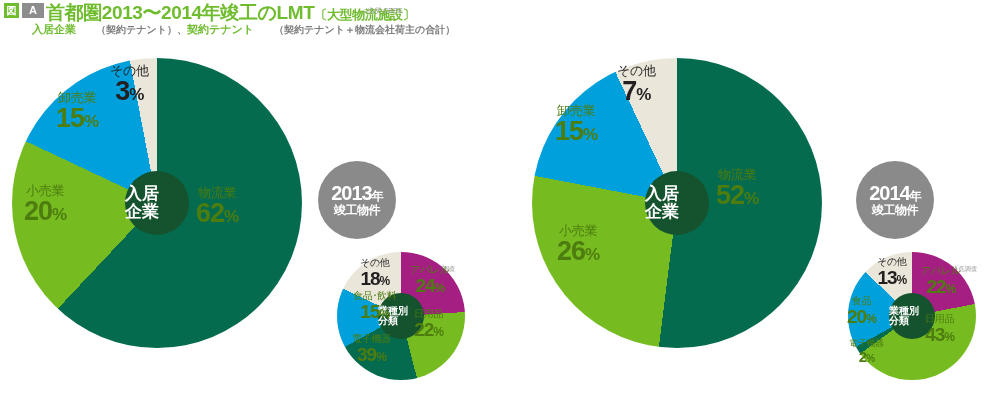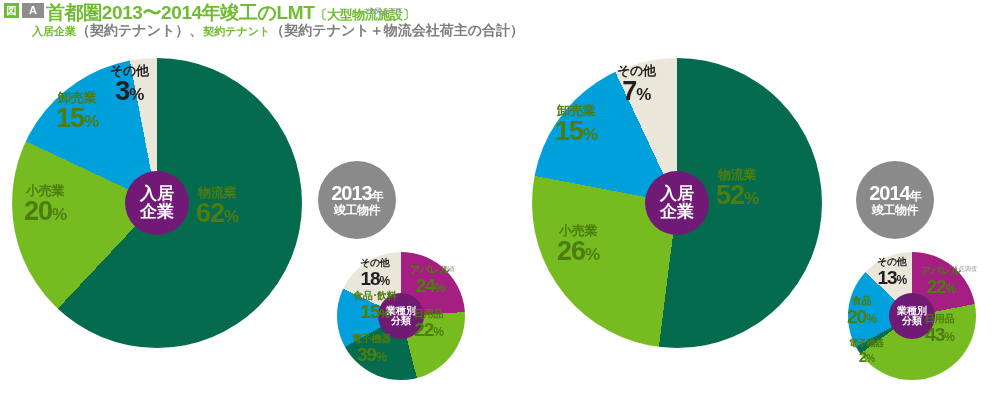--- a/index.html
+++ b/index.html
@@ -26,38 +26,38 @@
   }
   .title .small{font-size:13px;}
   .source{
     position:absolute;left:363px;top:6px;
     font-size:7px;color:#9a9a9a;white-space:nowrap;
   }
   .subtitle{
     position:absolute;left:32px;top:22px;
     font-size:11px;font-weight:bold;color:#6fbc2e;white-space:nowrap;
   }
-  .subtitle .paren{font-size:14px;color:#7d7d7d;font-weight:bold;}
+  .subtitle .paren{font-size:10px;color:#7d7d7d;font-weight:bold;padding-left:20px;}
 
   .panel{position:absolute;top:44px;height:356px;}
   .panel-left{left:0;width:500px;}
   .panel-right{left:500px;width:500px;}
 
   
   .mainpie{position:absolute;width:290px;height:290px;border-radius:50%;}
   .hub{
-    position:absolute;border-radius:50%;background:#701a75;
-    display:flex;flex-direction:column;align-items:center;justify-content:center;
+    position:absolute;border-radius:50%;background:#14532d;
+    display:flex;flex-direction:column;align-items:flex-start;justify-content:center;
     color:#fff;font-weight:bold;line-height:1.05;
   }
   .hub-main{width:64px;height:64px;font-size:17px;}
   .hub-sub{width:46px;height:46px;font-size:10px;}
 
   .lbl{position:absolute;text-align:center;line-height:1.0;white-space:nowrap;}
-  .lbl .name{display:block;font-size:13px;font-weight:bold;letter-spacing:-0.3px;}
+  .lbl .name{display:block;font-size:13px;font-weight:normal;letter-spacing:-0.3px;}
   .lbl .val{display:block;font-size:27px;font-weight:bold;letter-spacing:-1px;margin-top:1px;}
   .lbl .val .pct{font-size:17px;}
   .lbl.white{color:#4d7c0f;}
   .lbl.dark{color:#231f20;}
   .lbl.small .name{font-size:10px;}
   .lbl.small .val{font-size:19px;}
   .lbl.small .val .pct{font-size:12px;}
   .lbl.tiny .name{font-size:9px;}
   .lbl.tiny .val{font-size:15px;}
   .lbl.tiny .val .pct{font-size:10px;}

